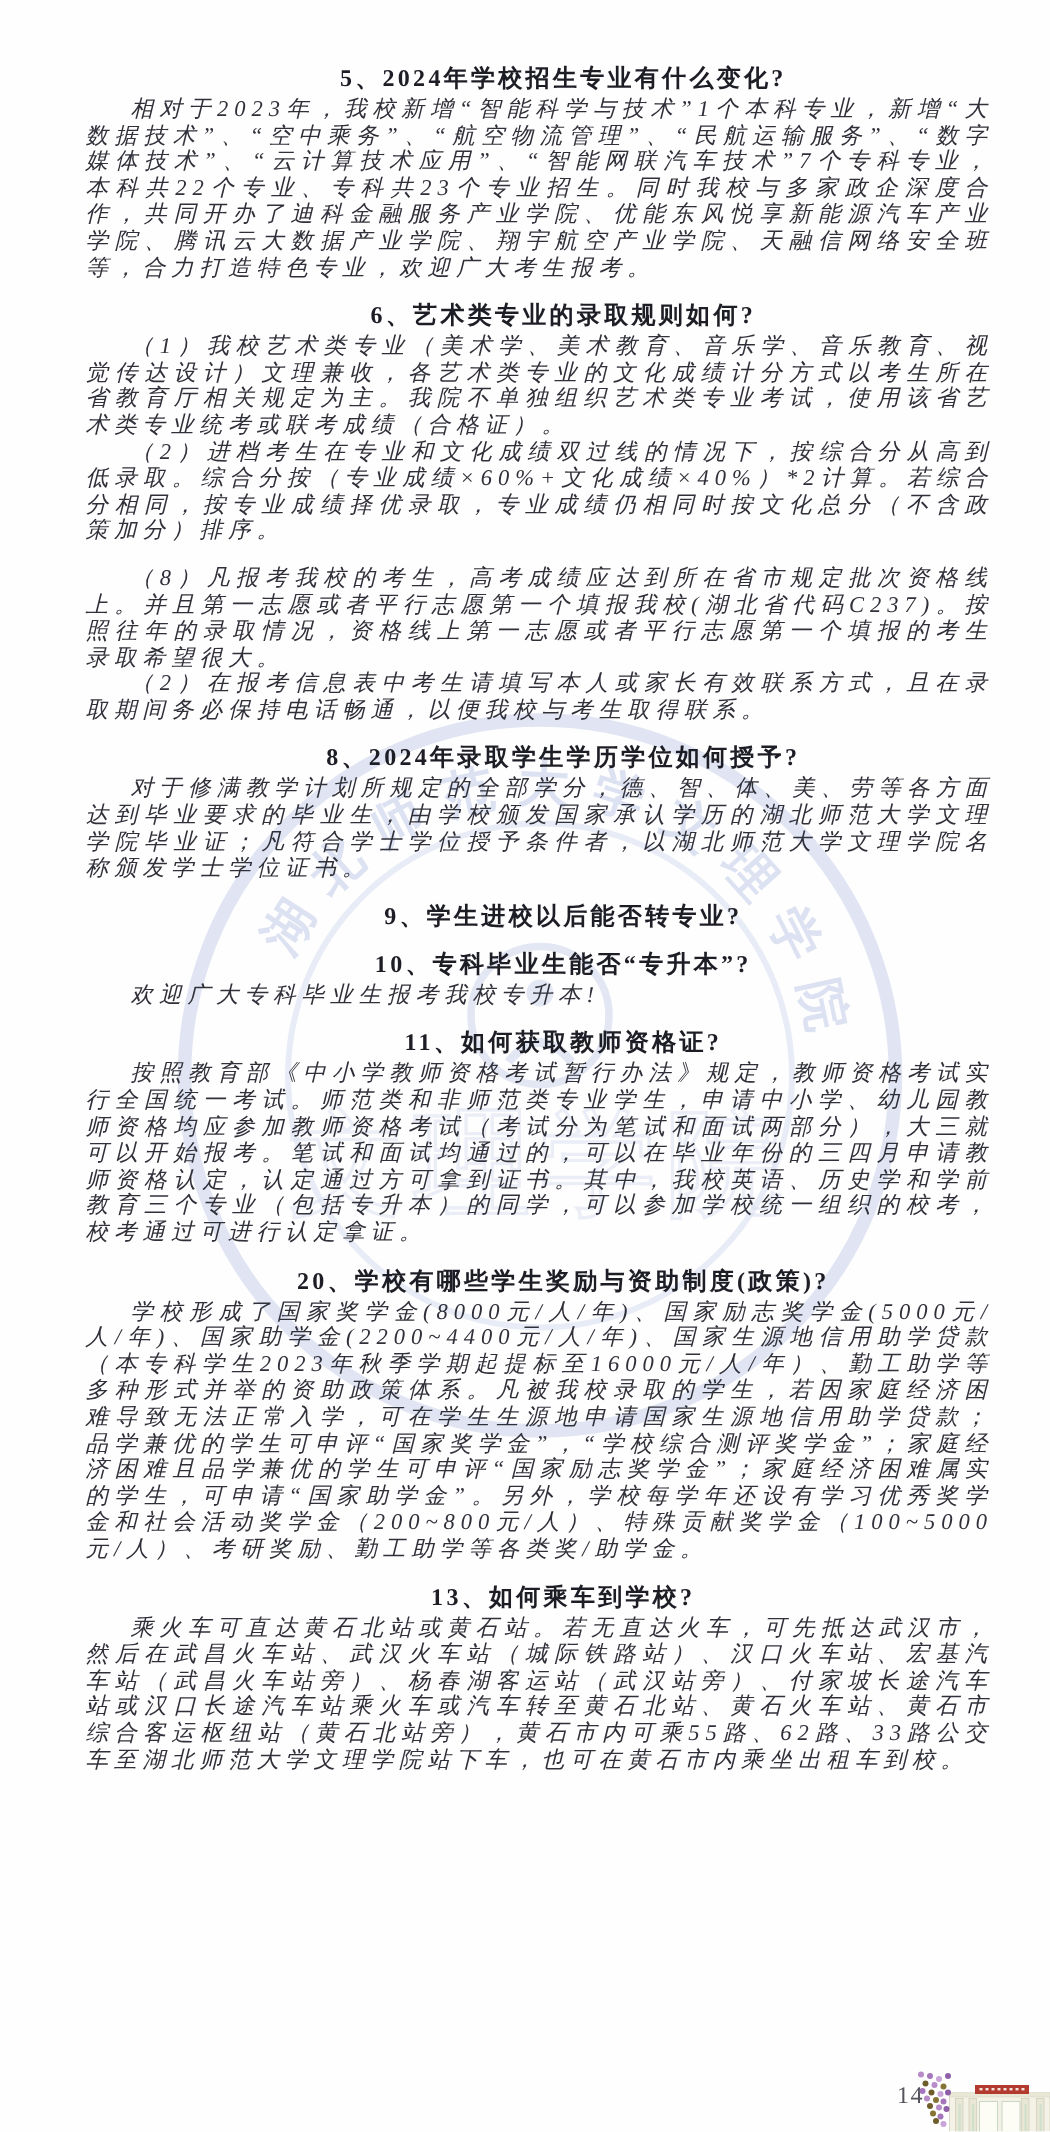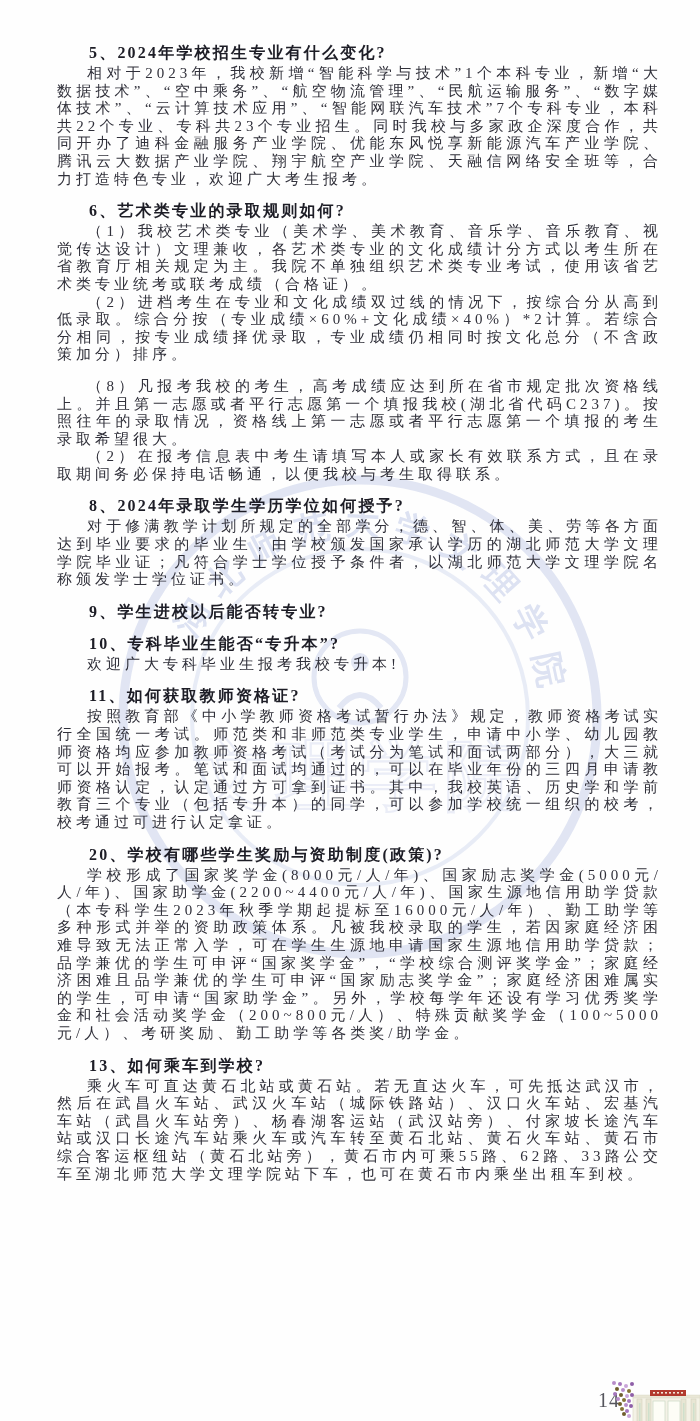--- a/index.html
+++ b/index.html
@@ -22,26 +22,26 @@
     padding:44px 38px 0 57px;
     color:#30303a;
     font-size:15px; line-height:17.6px;
     letter-spacing:4px;
     text-align:justify;
   }
   .content section { margin:0 0 14px 0; }
   .content h2 {
     font-size:16px; font-weight:bold; color:#1d1d26;
     margin:0 0 3px 0; line-height:18px;
-    text-indent:2em; letter-spacing:2.2px; text-align:left;
+    text-indent:2em; letter-spacing:2.2px; text-align:center;
   }
-  .content p { margin:0; text-indent:2em; }
+  .content p { margin:0; text-indent:2em;font-style:italic; }
   .page-number {
     position:absolute; left:598px; top:1389px; z-index:3;
-    font-size:20px; color:#55555d; letter-spacing:1px;
+    font-size:16px; color:#55555d; letter-spacing:1px;
   }
   .flowers {
     position:absolute; left:612px; top:1381px; width:40px; height:40px; z-index:4;
   }
   .flowers span {
     position:absolute; left:0; top:0; width:4px; height:4px; border-radius:50%;
     background:#b78cc9;
     box-shadow: 6px 1px 0 #a676bd, 12px 3px 0 #c9a4d9, 18px 1px 0 #8f5fa8,
       3px 6px 0 #6f5e2c, 9px 7px 0 #b78cc9, 15px 8px 0 #857436,
       1px 11px 0 #a676bd, 7px 12px 0 #6f5e2c, 13px 13px 0 #c9a4d9,

